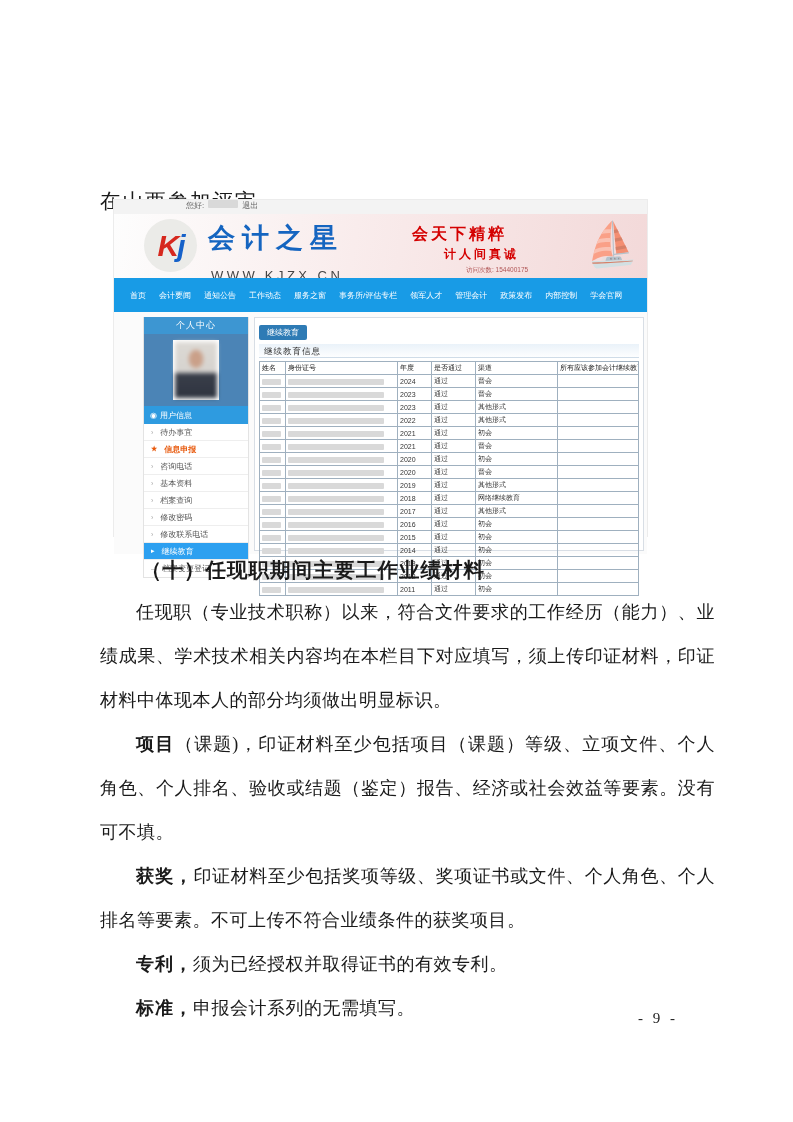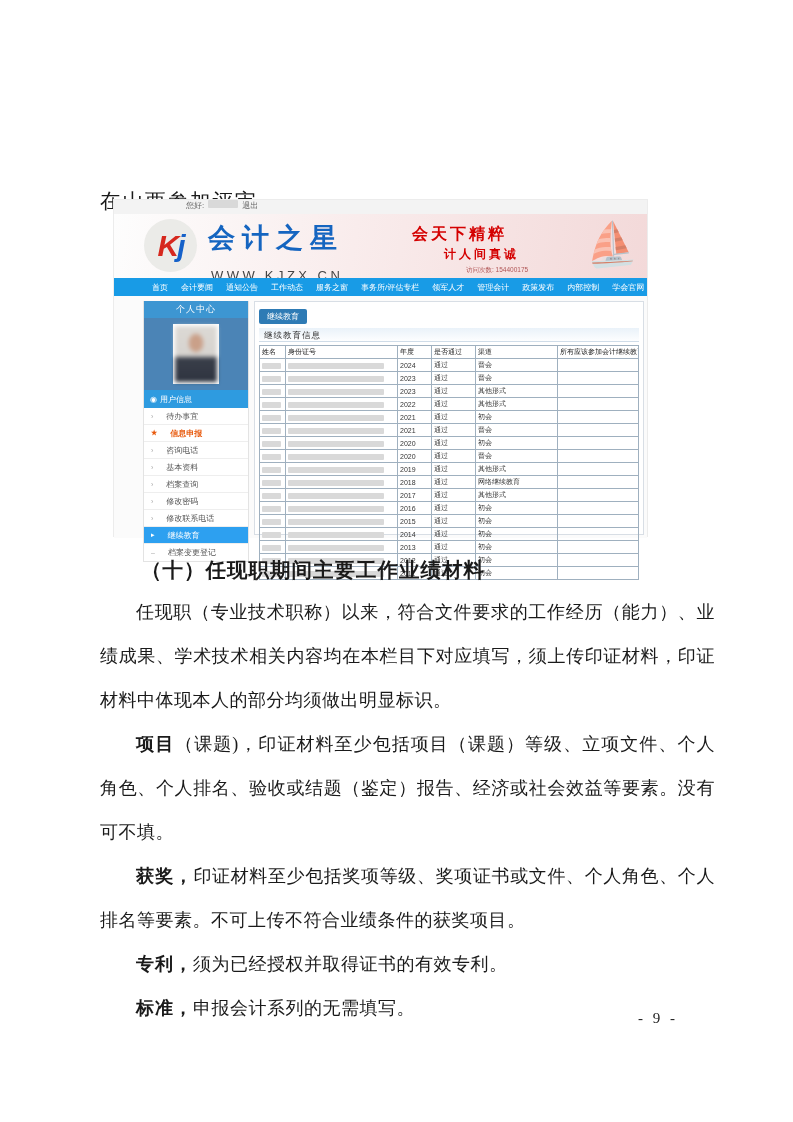--- a/index.html
+++ b/index.html
@@ -37,41 +37,41 @@
   .logo-k { color:#d6281e; } .logo-j { color:#1561c9; }
   .site-name { position:absolute; left:94px; top:6px; font-size:27px; font-weight:bold;
     color:#1565c0; letter-spacing:7px; }
   .site-url { position:absolute; left:97px; top:40px; font-size:13px; color:#444; letter-spacing:3.5px;margin-top:14px; }
   .slogan1 { position:absolute; left:298px; top:10px; font-size:16px; font-weight:bold; color:#d40000; letter-spacing:3px; }
   .slogan2 { position:absolute; left:330px; top:32px; font-size:12px; font-weight:bold; color:#d40000; letter-spacing:3px;font-family:Liberation Serif, serif; }
   .visits { position:absolute; left:352px; top:52px; font-size:6.5px; color:#c06; color:#b05555; }
   .ship-icon { position:absolute; right:10px; top:2px; font-size:42px; line-height:58px;
     color:rgba(140,85,60,.55); transform:rotate(-6deg); }
 
-  .nav { height:18px; background:#189be6; display:flex; align-items:center;
-    padding-left:38px; gap:13px; }
+  .nav { height:34px; background:#189be6; display:flex; align-items:center;
+    padding-left:16px; gap:13px; }
   .nav-item { font-size:8px; color:#fff; white-space:nowrap; cursor:pointer; }
 
   .main { display:flex; align-items:flex-start; gap:5px; background:#fbfbfb;
     padding:5px 3px 0 29px; height:242px; }
 
   
   .sidebar { width:106px; flex:none; background:#fff; border:1px solid #e3e3e3; border-top:none; }
   .sb-title { height:17px; background:#3d96d2; color:#fff; font-size:9px;
     display:flex; align-items:center; justify-content:center; letter-spacing:1px; }
   .sb-photo { height:72px; background:#4b84b6; display:flex; align-items:center; justify-content:center; }
   .photo { width:46px; height:60px; background:#fff; padding:2px; }
   .photo-inner { width:100%; height:100%; filter:blur(2px);
     background:
       radial-gradient(ellipse 12px 15px at 50% 30%, #caa089 60%, transparent 61%),
       linear-gradient(180deg,#dcd9d4 0%,#d6d3cf 55%,#3a3f4a 56%,#2e3440 100%); }
   .sb-header { height:18px; background:#2e9be0; color:#fff; font-size:8px;
     display:flex; align-items:center; padding-left:6px; gap:3px; }
   .sb-item { height:17px; font-size:8px; color:#555; display:flex; align-items:center;
-    padding-left:7px; gap:13px; border-bottom:1px solid #eee; background:#fff; cursor:pointer; }
+    padding-left:7px; gap:7px; border-bottom:1px solid #eee; background:#fff; cursor:pointer; }
   .sb-item .arrow { color:#aaa; font-size:7px; }
   .sb-item.orange { color:#e8590c; font-weight:bold; }
   .sb-item.orange .arrow { color:#e8590c; }
   .sb-item.selected { background:#2da0f0; color:#fff; }
   .sb-item.selected .arrow { color:#fff; }
   .sb-item.plain { border-bottom:none; }
 
   
   .content { flex:1; background:#fff; border:1px solid #d8dee5; padding:3px 4px 6px 4px; height:234px; }
   .tab-pill { display:inline-block; background:#2e7bb5; color:#fff; font-size:8px;

